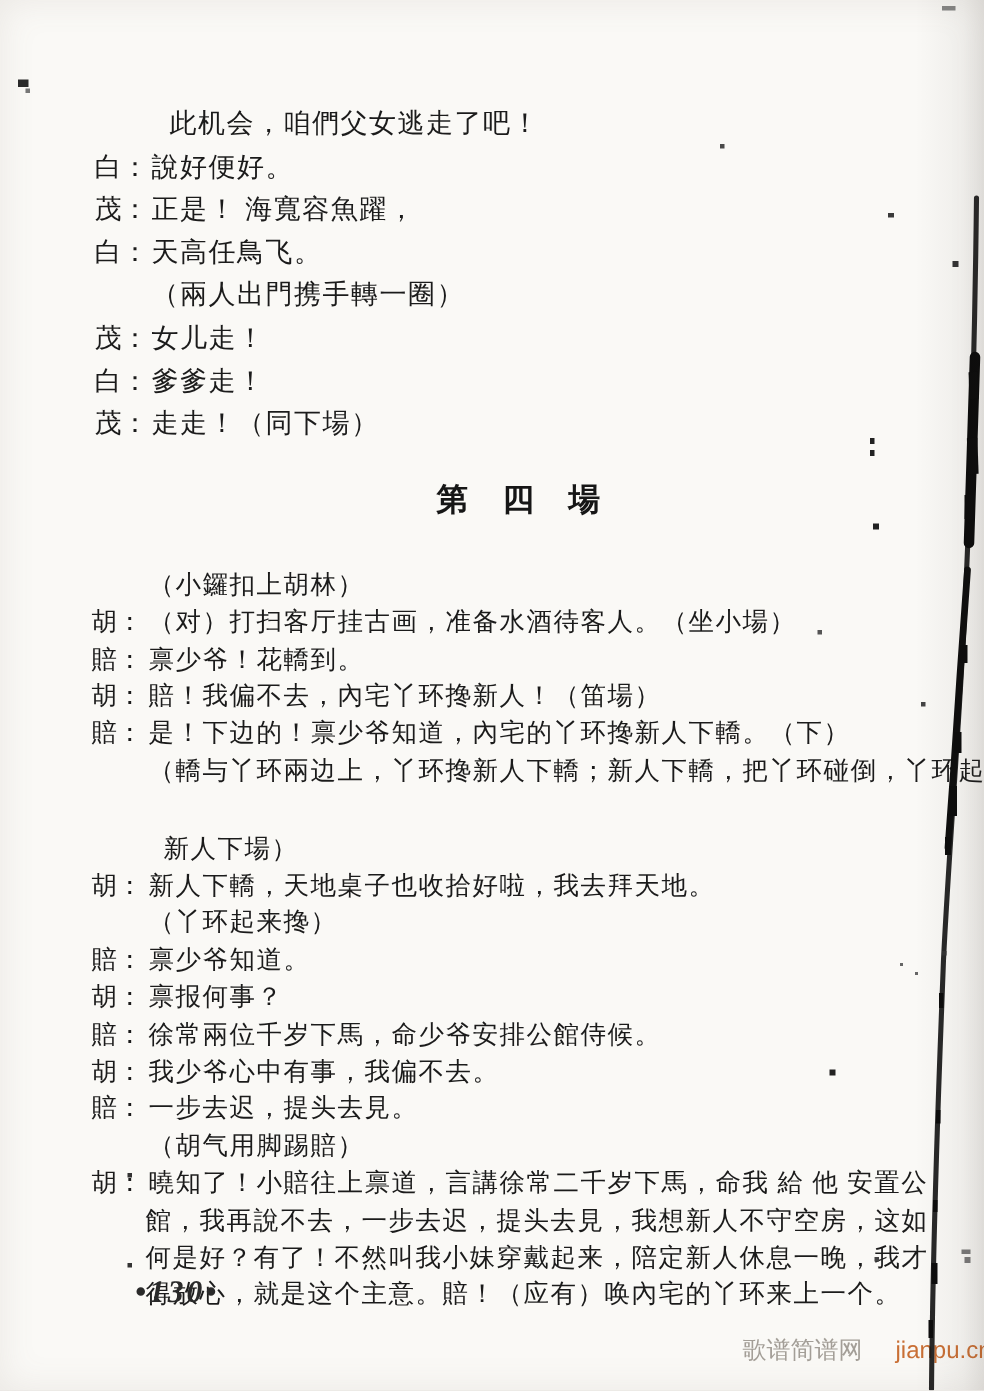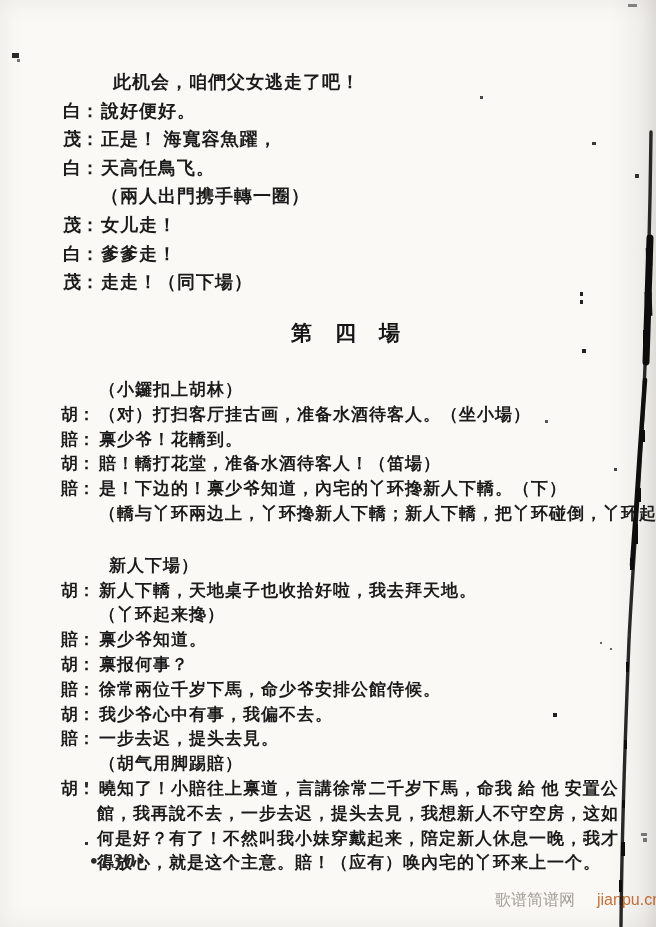--- a/index.html
+++ b/index.html
@@ -10,21 +10,21 @@
     overflow:hidden;
     font-family:"Liberation Serif","DejaVu Serif",serif;
     color:#1b1b1b;
     box-shadow:inset 0 0 24px rgba(120,110,95,.12);
   }
   .page::after{
     content:"";position:absolute;top:0;right:0;width:46px;height:100%;
     background:linear-gradient(to right, rgba(0,0,0,0) 0%, rgba(40,35,30,.05) 70%, rgba(40,35,30,.10) 100%);
     pointer-events:none;
   }
-  .sec{position:absolute;left:0;width:100%;font-weight:bold;letter-spacing:1px;}
+  .sec{position:absolute;left:0;width:100%;font-weight:normal;letter-spacing:1px;}
   #sec1{top:68px;font-size:18px;}
   #sec1 .line{height:28.6px;line-height:28.6px;}
   #sec4{top:378px;font-size:17px;}
   #sec4 .line{height:24.8px;line-height:24.8px;}
   .line{position:relative;white-space:nowrap;}
   #sec1 .line{padding-left:101px;}
   #sec4 .line{padding-left:99px;}
   #sec1 .line.cont{padding-left:113px;}
   #sec4 .line.cont{padding-left:109px;margin-top:27px;}
   #sec4 .line.wrap{padding-left:97px;}
@@ -66,21 +66,21 @@
       <div class="line dlg"><span class="spk">白：</span><span class="txt">爹爹走！</span></div>
       <div class="line dlg"><span class="spk">茂：</span><span class="txt">走走！（同下場）</span></div>
     </div>
 
   <div class="heading">第　四　場</div>
 
   <div class="sec" id="sec4">
       <div class="line dir"><span class="txt">（小鑼扣上胡林）</span></div>
       <div class="line dlg"><span class="spk">胡：</span><span class="txt">（对）打扫客厅挂古画，准备水酒待客人。（坐小場）</span></div>
       <div class="line dlg"><span class="spk">賠：</span><span class="txt">禀少爷！花轎到。</span></div>
-      <div class="line dlg"><span class="spk">胡：</span><span class="txt">賠！轎打花堂，准备水酒待客人！（笛場）</span></div>
+      <div class="line dlg"><span class="spk">胡：</span><span class="txt">賠！我偏不去，內宅丫环搀新人！（笛場）</span></div>
       <div class="line dlg"><span class="spk">賠：</span><span class="txt">是！下边的！禀少爷知道，內宅的丫环搀新人下轎。（下）</span></div>
       <div class="line dir"><span class="txt">（轎与丫环兩边上，丫环搀新人下轎；新人下轎，把丫环碰倒，丫环起来搀</span></div>
       <div class="line cont"><span class="txt">新人下場）</span></div>
       <div class="line dlg"><span class="spk">胡：</span><span class="txt">新人下轎，天地桌子也收拾好啦，我去拜天地。</span></div>
       <div class="line dir"><span class="txt">（丫环起来搀）</span></div>
       <div class="line dlg"><span class="spk">賠：</span><span class="txt">禀少爷知道。</span></div>
       <div class="line dlg"><span class="spk">胡：</span><span class="txt">禀报何事？</span></div>
       <div class="line dlg"><span class="spk">賠：</span><span class="txt">徐常兩位千岁下馬，命少爷安排公館侍候。</span></div>
       <div class="line dlg"><span class="spk">胡：</span><span class="txt">我少爷心中有事，我偏不去。</span></div>
       <div class="line dlg"><span class="spk">賠：</span><span class="txt">一步去迟，提头去見。</span></div>

